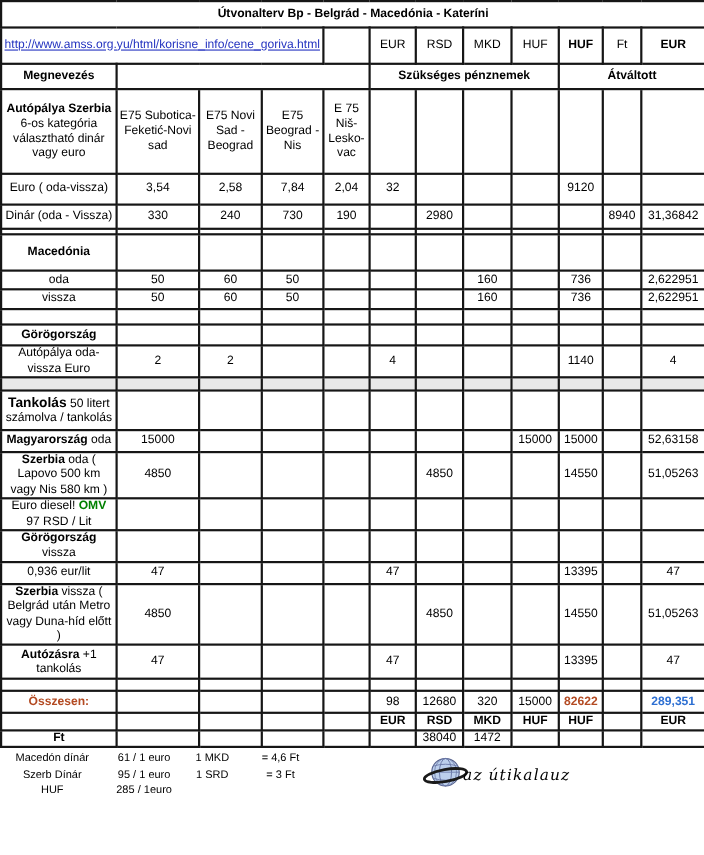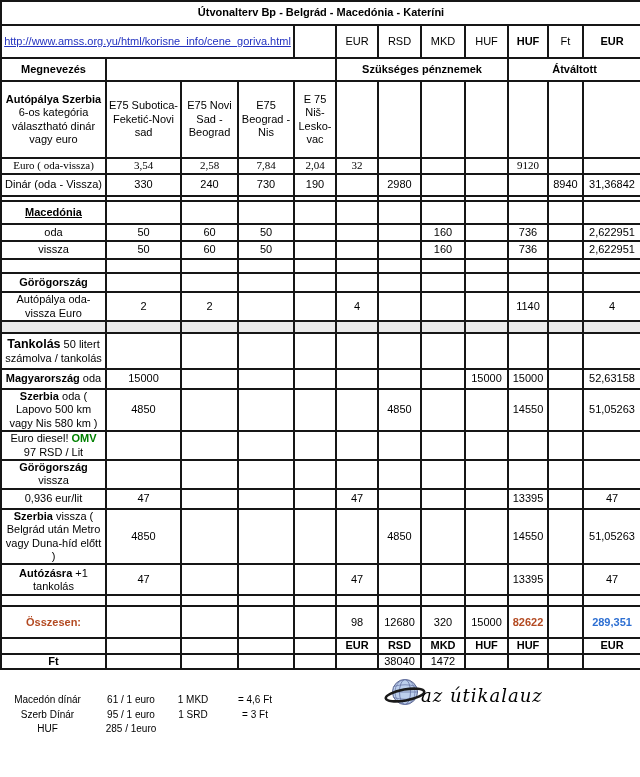--- a/index.html
+++ b/index.html
@@ -19,28 +19,28 @@
   .title{font-size:13.5px;font-weight:bold;}
   .link{color:#2433c0;text-decoration:underline;font-size:10.5px;text-align:left;cursor:pointer;}
   tr.shaded td{background:#e9e9e9;}
   .total-label{font-size:14px;font-weight:bold;color:#b34a22;}
   .total-huf{font-weight:bold;color:#b34a22;font-size:11.5px;}
   .total-eur{font-weight:bold;color:#2d6fd2;font-size:11.5px;}
   .green{color:#008000;font-weight:bold;}
   .big{font-size:12.5px;font-weight:bold;}
   .cur{font-size:9.5px;font-weight:bold;}
   
-  .footer{position:relative;height:62px;padding-top:23px;}
+  .footer{position:relative;height:62px;padding-top:3px;}
   .rates{display:grid;grid-template-columns:95px 72px 52px 72px;font-size:10px;line-height:14.5px;}
   .rates span{text-align:center;}
   .logo{position:absolute;left:384px;top:6px;display:flex;align-items:center;}
   .logo-text{
     font-family:"DejaVu Serif",serif;
     font-style:italic;
-    font-size:18px;
+    font-size:14px;
     letter-spacing:1px;
     margin-left:-7px;
     white-space:nowrap;
   }
 </style>
 </head>
 <body>
 
 <table id="main-table">
   <colgroup>
@@ -85,21 +85,21 @@
         <td>E75 Beograd - Nis</td>
         <td>E 75 Niš-Lesko-vac</td>
         <td></td>
         <td></td>
         <td></td>
         <td></td>
         <td></td>
         <td></td>
         <td></td>
       </tr>
-      <tr style="height: 16px; font-family: Liberation Serif, serif;">
+      <tr style="height: 28px;">
         <td>Euro ( oda-vissza)</td>
         <td>3,54</td>
         <td>2,58</td>
         <td>7,84</td>
         <td>2,04</td>
         <td>32</td>
         <td></td>
         <td></td>
         <td></td>
         <td>9120</td>
@@ -127,21 +127,21 @@
         <td></td>
         <td></td>
         <td></td>
         <td></td>
         <td></td>
         <td></td>
         <td></td>
         <td></td>
         <td></td>
       </tr>
-      <tr style="height: 23px; text-decoration: underline;">
+      <tr style="height: 33px;">
         <td class="b">Macedónia</td>
         <td></td>
         <td></td>
         <td></td>
         <td></td>
         <td></td>
         <td></td>
         <td></td>
         <td></td>
         <td></td>
@@ -351,21 +351,21 @@
         <td></td>
         <td></td>
         <td></td>
         <td></td>
         <td></td>
         <td></td>
         <td></td>
         <td></td>
         <td></td>
       </tr>
-      <tr style="height: 32px;">
+      <tr style="height: 20px;">
         <td class="total-label">Összesen:</td>
         <td></td>
         <td></td>
         <td></td>
         <td></td>
         <td>98</td>
         <td>12680</td>
         <td>320</td>
         <td>15000</td>
         <td class="total-huf">82622</td>

